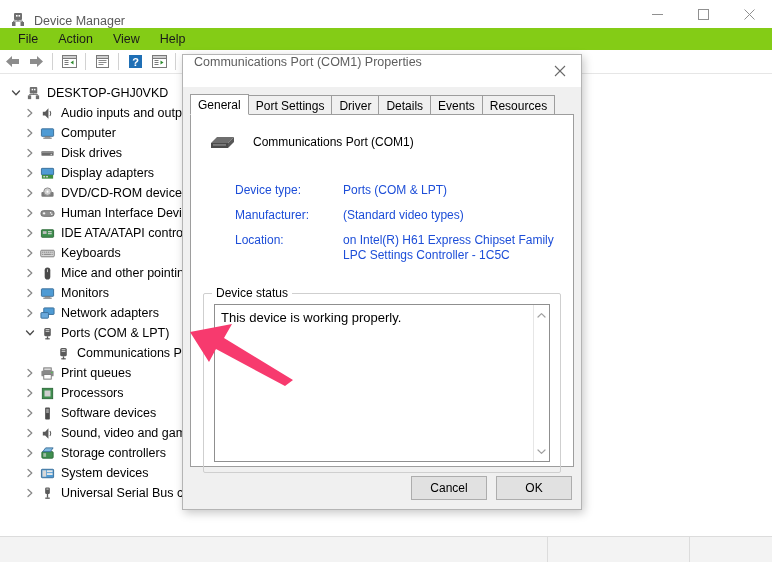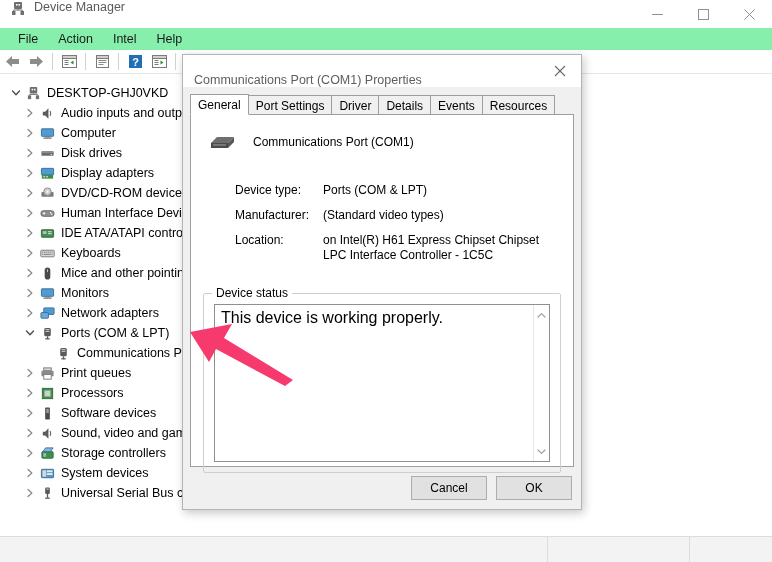--- a/index.html
+++ b/index.html
@@ -14,21 +14,21 @@
   #app {
     position: relative;
     width: 772px; height: 562px;
     background: #ffffff;
   }
 
   
   .win-titlebar {
     position: absolute; left: 0; top: 0; width: 772px; height: 28px;
     background: #ffffff;
-    display: flex; align-items: flex-start;
+    display: flex; align-items: flex-end;
   }
   .win-icon {
     margin-left: 9px; width: 17px; height: 17px;
     display: flex; align-items: center; justify-content: center;
   }
   .win-title {
     margin-left: 8px;
     font-size: 12.5px; color: #5a5a5a;
     font-family: "Liberation Sans", sans-serif;
   }
@@ -39,21 +39,21 @@
   .wc {
     width: 46px; height: 28px;
     display: flex; align-items: center; justify-content: center;
     color: #8a8a8a;
   }
   .wc svg { display: block; }
 
   
   .menubar {
     position: absolute; left: 0; top: 28px; width: 772px; height: 22px;
-    background: #86efac;
+    background: #84cc16;
     display: flex; align-items: center;
     padding-left: 8px;
   }
   .menu-item {
     font-size: 12.5px; color: #1a1a1a;
     padding: 2px 10px 2px 10px;
     font-family: "Liberation Sans", sans-serif;
   }
 
   
@@ -119,21 +119,21 @@
     position: absolute; left: 182px; top: 54px;
     width: 400px; height: 456px;
     background: #f0f0f0;
     border: 1px solid #b4b4b4;
     box-shadow: 2px 3px 9px rgba(0,0,0,0.22);
   }
   .dlg-title {
     position: relative;
     height: 32px;
     background: #ffffff;
-    display: flex; align-items: flex-end;
+    display: flex; align-items: flex-start;
   }
   .dlg-title-text {
     margin-left: 11px;
     font-size: 12.5px; color: #5e5e5e;
     font-family: "Liberation Sans", sans-serif;
   }
   .dlg-close {
     position: absolute; right: 0; top: 0;
     width: 42px; height: 32px;
     display: flex; align-items: center; justify-content: center;
@@ -191,22 +191,23 @@
     line-height: 26px;
     font-family: "Liberation Sans", sans-serif;
   }
 
   .proplist {
     position: absolute; left: 44px; top: 68px; right: 12px;
   }
   .prow {
     display: flex;
     margin-bottom: 10px;
-    font-size: 12px; color: #000000;
-    font-family: "Liberation Sans", sans-serif;
+    font-size: 12px; color: #1d4ed8;
+    font-family: "Liberation Sans", sans-serif;
+    gap: 20px;
   }
   .plabel { width: 88px; flex: 0 0 88px; line-height: 15px; }
   .pvalue { line-height: 15px; }
 
   
   .groupbox {
     position: absolute; left: 12px; top: 178px; right: 12px; height: 180px;
     border: 1px solid #cfcfcf;
     border-radius: 2px;
   }
@@ -219,21 +220,21 @@
   }
   .status-box {
     position: absolute; left: 10px; top: 10px; right: 10px; bottom: 10px;
     background: #ffffff;
     border: 1px solid #8f8f8f;
     display: flex;
   }
   .status-text {
     flex: 1;
     padding: 5px 6px;
-    font-size: 16px; color: #000000;
+    font-size: 13px; color: #000000;
     line-height: 15px;
     font-family: "Liberation Sans", sans-serif;
   }
   .vscroll {
     width: 16px;
     background: #ffffff;
     border-left: 1px solid #e6e6e6;
     display: flex; flex-direction: column; justify-content: space-between;
     align-items: center;
     padding: 3px 0;
@@ -300,21 +301,21 @@
             <line x1="0.5" y1="0.5" x2="10.5" y2="10.5" stroke="#909090" stroke-width="1"></line>
             <line x1="10.5" y1="0.5" x2="0.5" y2="10.5" stroke="#909090" stroke-width="1"></line>
           </svg>
       </div>
     </div>
   </div>
 
   <div class="menubar">
     <div class="menu-item">File</div>
     <div class="menu-item">Action</div>
-    <div class="menu-item">Intel</div>
+    <div class="menu-item">View</div>
     <div class="menu-item">Help</div>
   </div>
 
   <div class="toolbar">
     <div class="tb-btn">
       <svg width="17" height="15" viewBox="0 0 17 15">
         <path d="M8 2 L2 7.5 L8 13 L8 10 L15 10 L15 5 L8 5 Z" fill="#8c8c8c"></path>
       </svg>
     </div>
     <div class="tb-btn">
@@ -768,21 +769,21 @@
           <div class="prow">
             <div class="plabel">Device type:</div>
             <div class="pvalue">Ports (COM &amp; LPT)</div>
           </div>
           <div class="prow">
             <div class="plabel">Manufacturer:</div>
             <div class="pvalue">(Standard video types)</div>
           </div>
           <div class="prow">
             <div class="plabel">Location:</div>
-            <div class="pvalue" style="max-width:232px;">on Intel(R) H61 Express Chipset Chipset LPC Interface Controller - 1C5C</div>
+            <div class="pvalue" style="max-width:232px;">on Intel(R) H61 Express Chipset Family LPC Settings Controller - 1C5C</div>
           </div>
         </div>
 
         <div class="groupbox">
           <div class="group-legend">Device status</div>
           <div class="status-box">
             <div class="status-text">This device is working properly.</div>
             <div class="vscroll">
               <div class="vscroll-arrow">
                 <svg width="9" height="7" viewBox="0 0 9 7">

